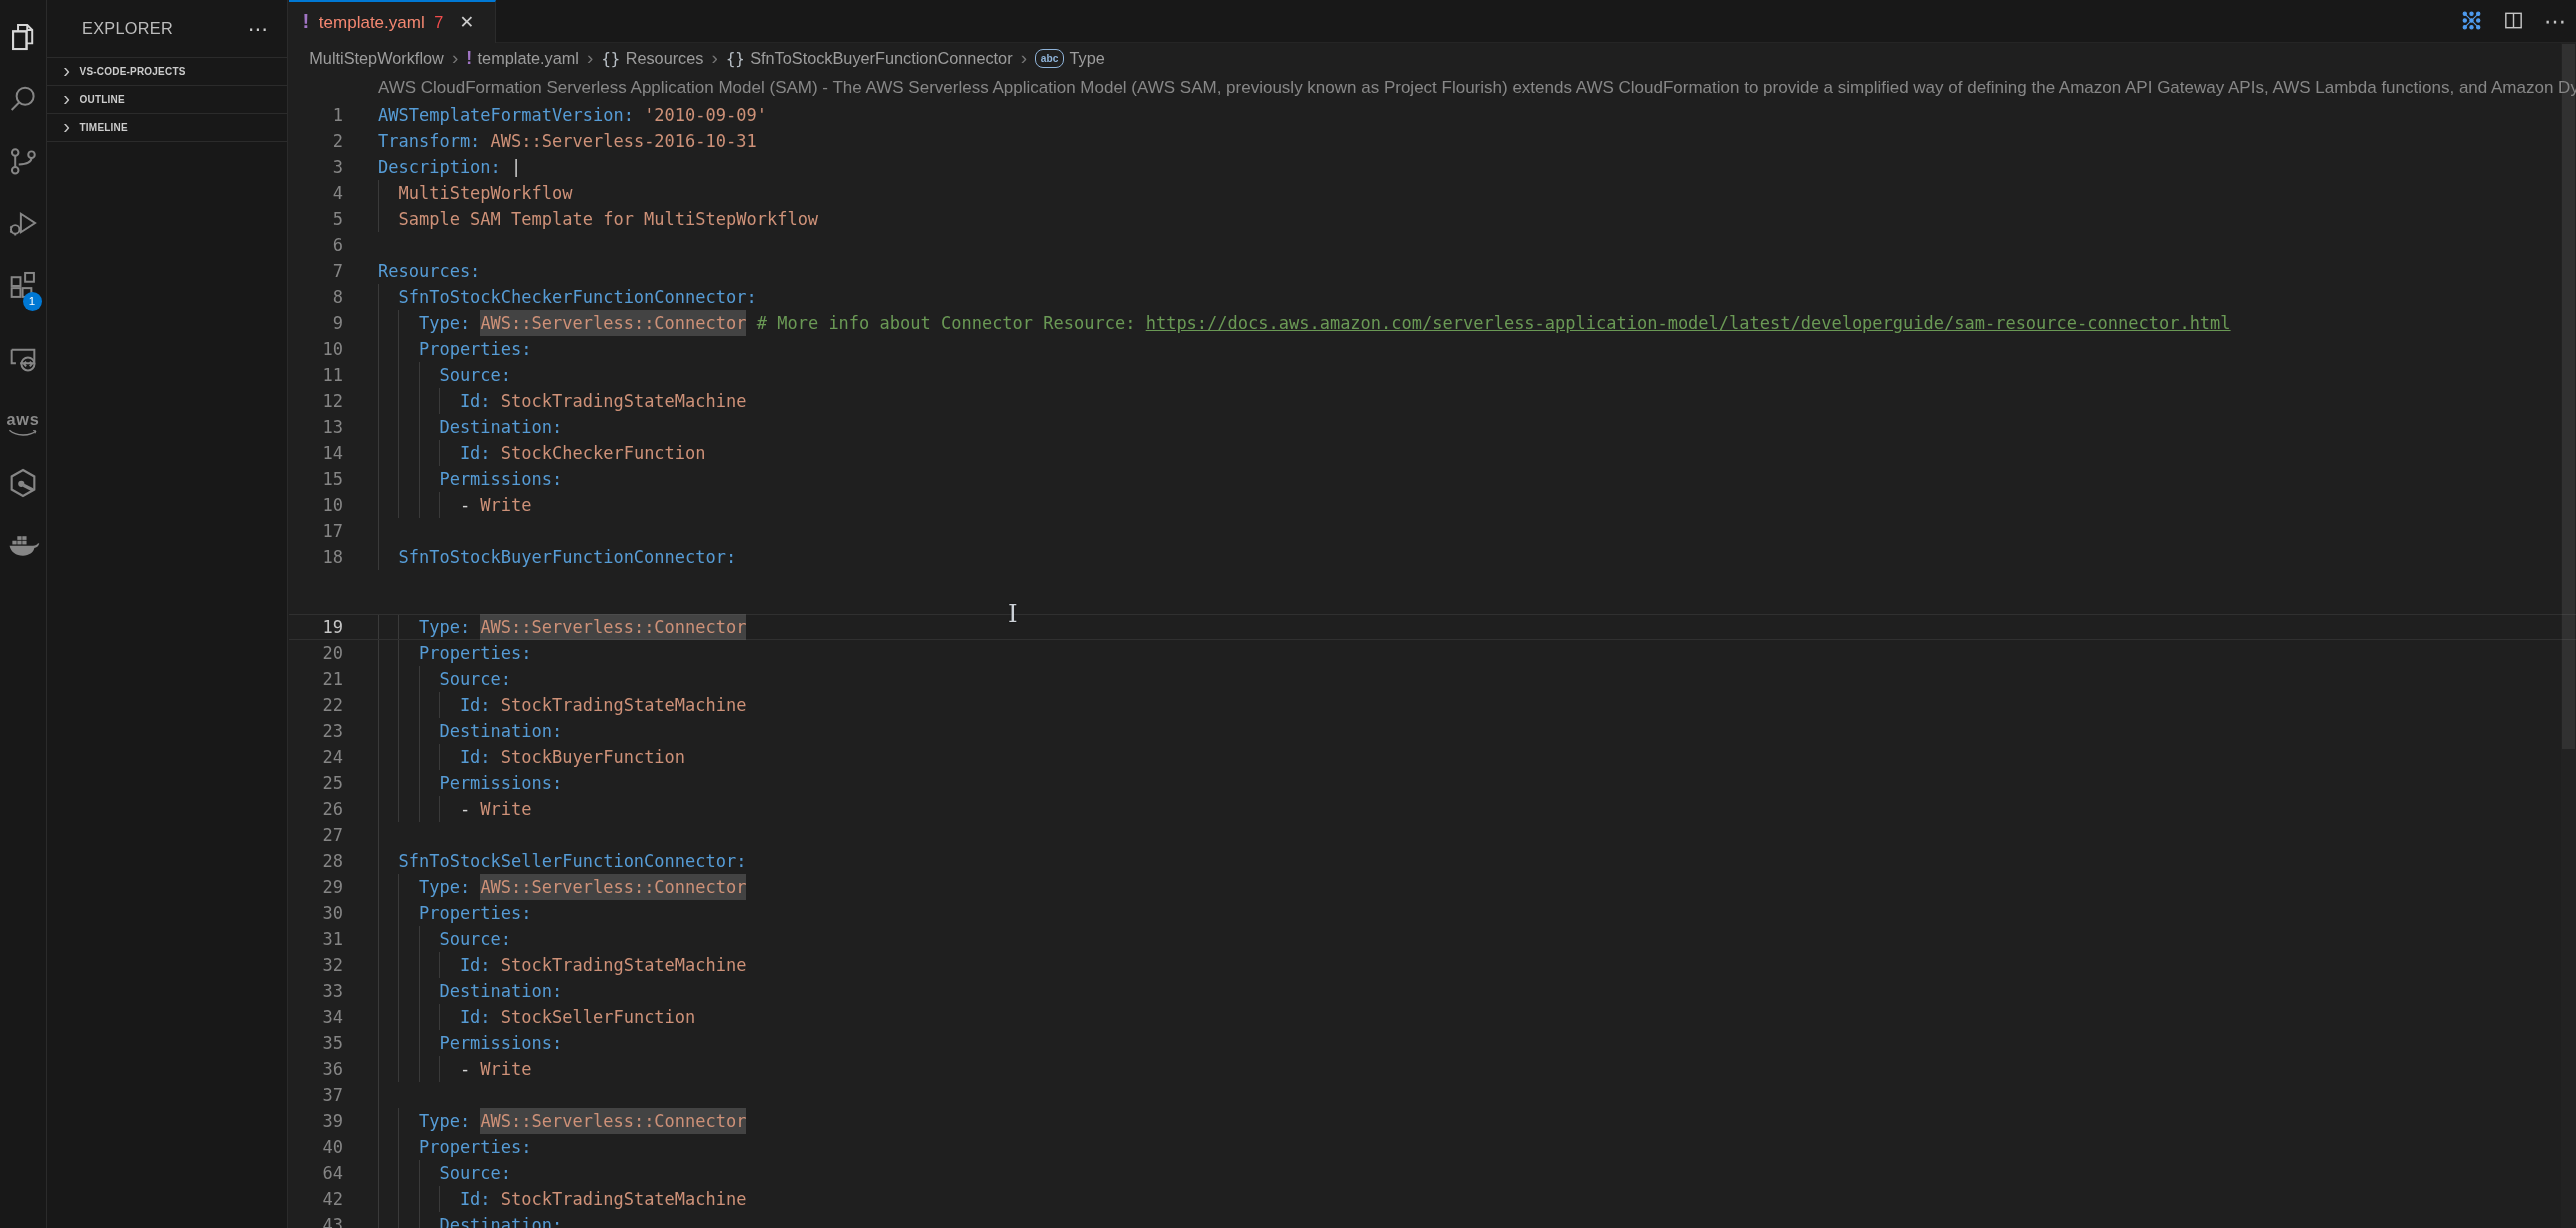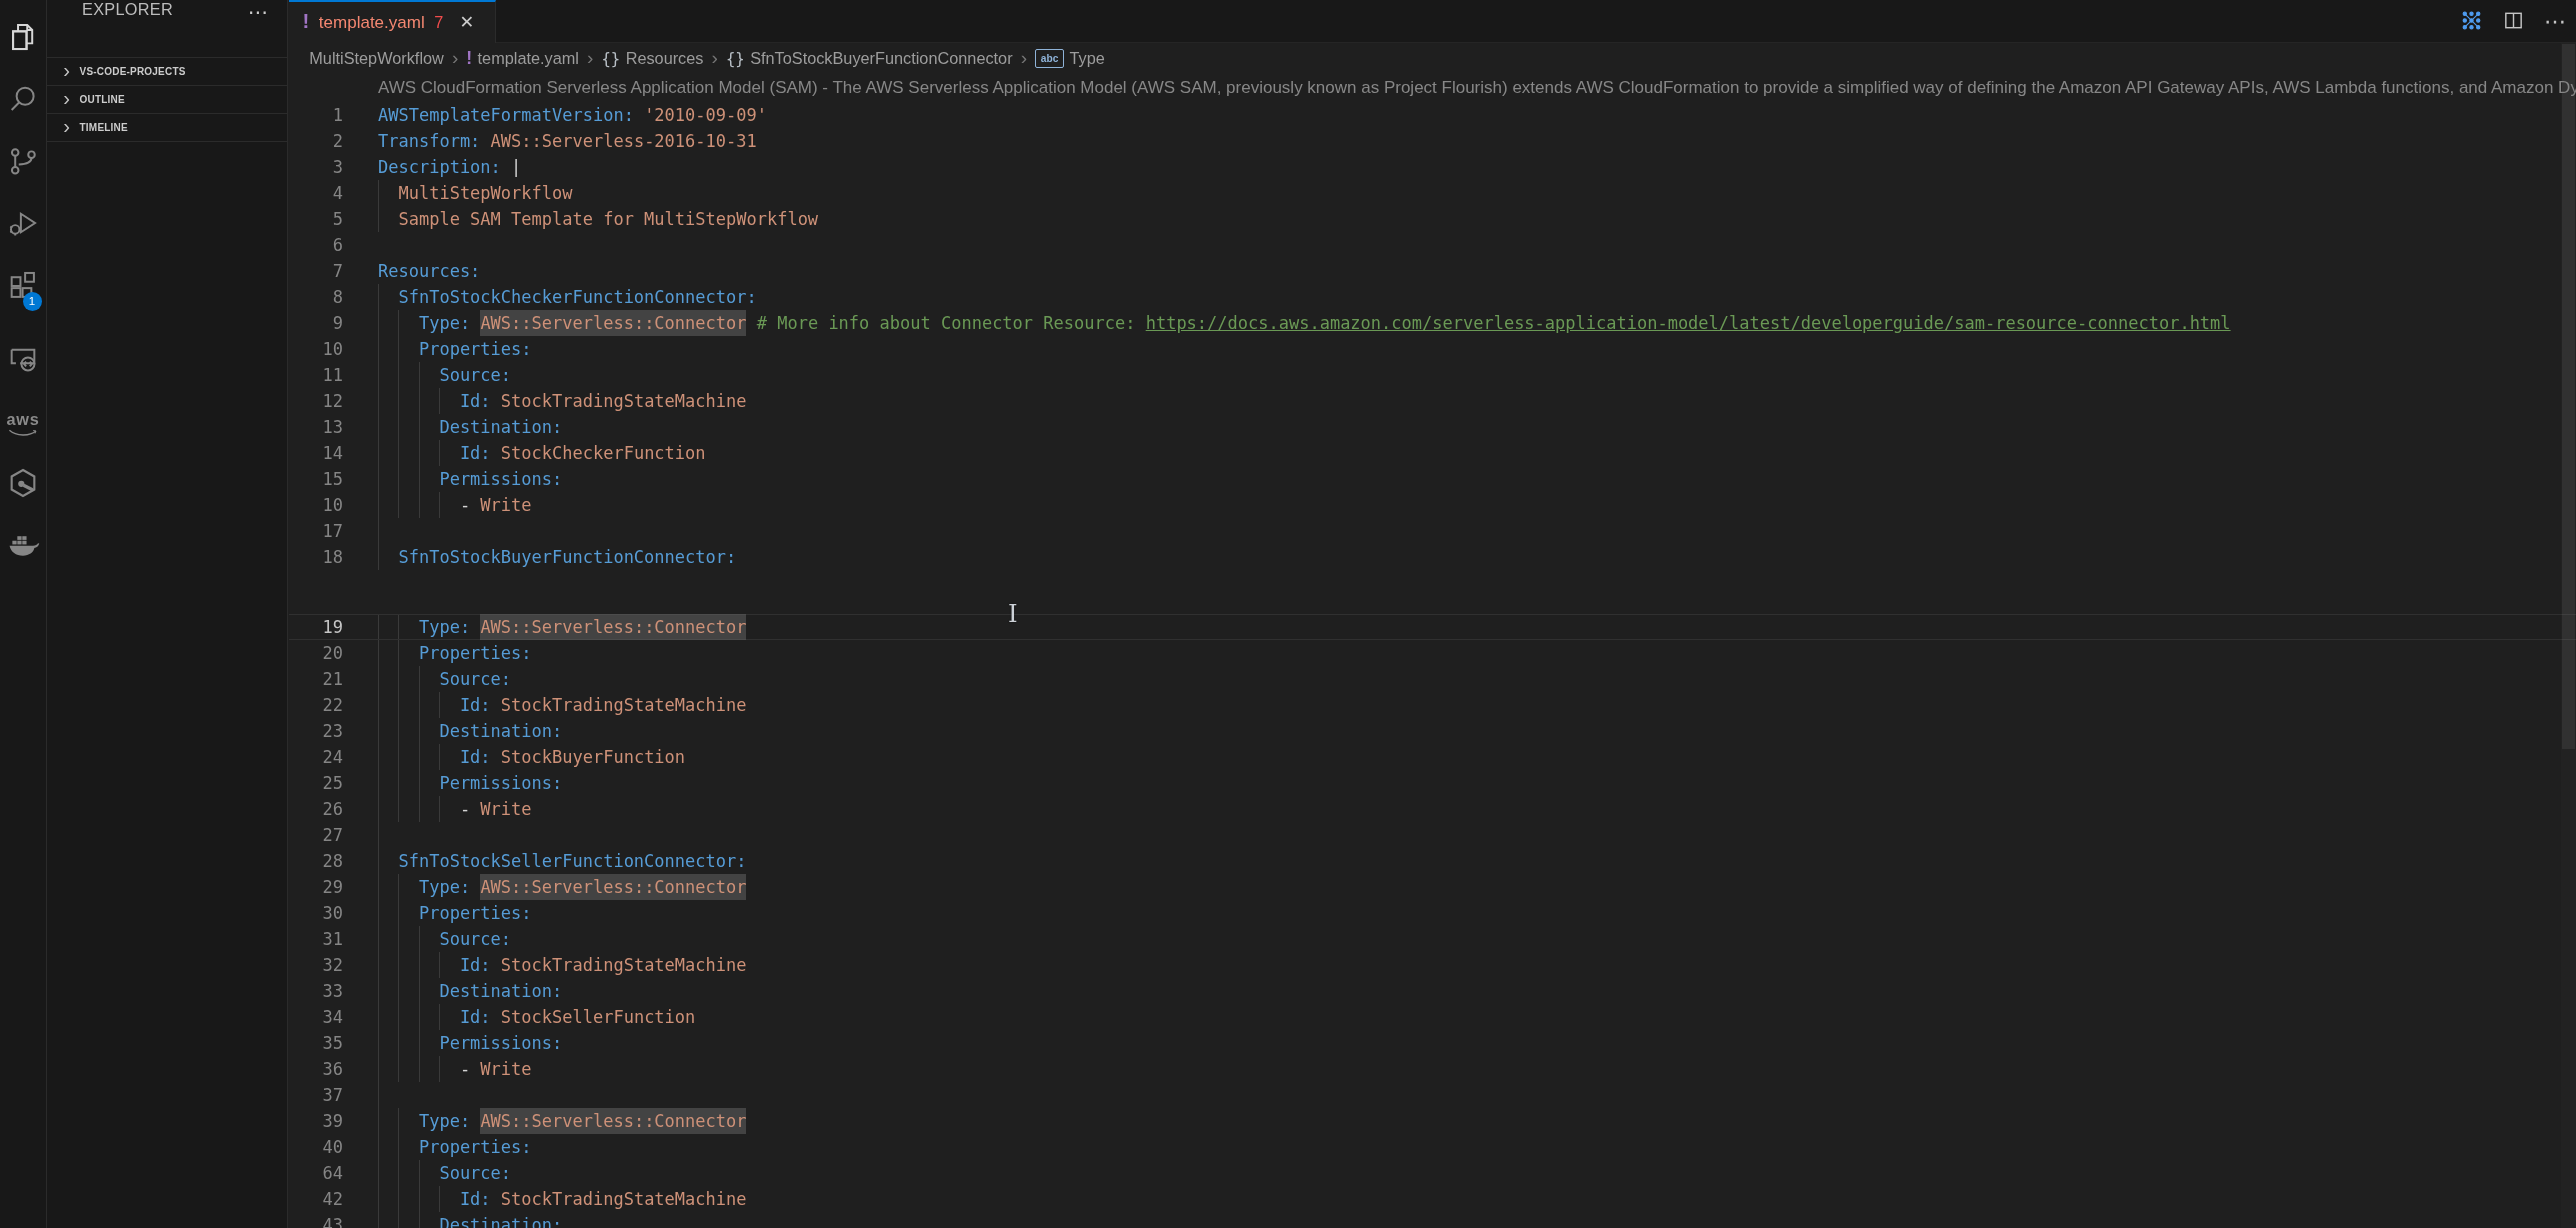--- a/index.html
+++ b/index.html
@@ -14,21 +14,21 @@
   .ab-item.spaced{margin-top:12.2px;}
   .ab-item svg{width:34px;height:34px;}
   .ab-badge{position:absolute;left:23px;top:37px;min-width:19px;height:19px;border-radius:9.5px;background:var(--c-accent);
     color:#fff;font-size:11.5px;display:flex;align-items:center;justify-content:center;font-family:"Liberation Sans",sans-serif;}
   .aws-wordmark{display:flex;flex-direction:column;align-items:center;line-height:1;color:#8a8a8a;margin-top:6px;}
   .aws-wordmark .aws-text{font-size:16.3px;font-weight:bold;letter-spacing:0.7px;}
   .aws-wordmark svg{width:30px;height:9.5px;margin-top:1.4px;}
 
   
   .sidebar{position:absolute;left:47px;top:0;width:241px;height:100%;background:#181818;border-right:0.7px solid #2b2b2b;box-sizing:border-box;}
-  .sidebar-header{height:57px;display:flex;justify-content:space-between;padding:0 19px 0 35px;box-sizing:border-box;}
+  .sidebar-header{height:57px;display:flex;align-items:center;justify-content:space-between;padding:0 19px 0 35px;box-sizing:border-box;}
   .sidebar-title{color:#bcbcbc;font-size:16.3px;letter-spacing:0.3px;}
   .sidebar-more{color:#cccccc;font-size:20.3px;cursor:pointer;}
   .side-section{height:27px;border-top:0.7px solid #2b2b2b;display:flex;align-items:center;gap:9.5px;padding-left:16.3px;cursor:pointer;}
   .side-section:last-child{border-bottom:0.7px solid #2b2b2b;}
   .side-chevron{color:#c5c5c5;font-size:20.3px;line-height:1;transform:translateY(-1.4px);}
   .side-label{color:#cccccc;font-size:10px;font-weight:700;letter-spacing:0.2px;}
 
   
   .tabstrip{position:absolute;left:289px;top:0;right:0;height:43px;background:#181818;border-bottom:0.7px solid #252525;box-sizing:border-box;}
   .tab{position:absolute;left:0;top:0;height:43px;width:207px;background:#1f1f1f;border-top:2px solid var(--c-accent);
@@ -45,21 +45,21 @@
   .ea-more{font-size:22px;color:#c5c5c5;letter-spacing:1.4px;}
 
   
   .breadcrumb{position:absolute;left:289px;top:43px;right:0;height:31px;display:flex;align-items:center;padding-left:20.3px;gap:8.1px;
     color:#9d9d9d;font-size:16.3px;white-space:nowrap;}
   .bc-item{display:flex;align-items:center;gap:5.4px;cursor:pointer;}
   .bc-sep{color:#767676;font-size:19px;transform:translateY(-1.4px);}
   .bc-file-icon{color:var(--c-yaml-icon);font-weight:bold;font-size:17.6px;}
   .bc-obj-icon{color:#b9c0c7;font-family:"DejaVu Sans Mono",monospace;font-size:15.6px;}
   .bc-abc-icon{display:inline-flex;align-items:center;justify-content:center;width:27px;height:17.6px;border:1.4px solid #8fb3d8;
-    border-radius:2px;color:#8fb3d8;font-size:10.2px;font-weight:bold;letter-spacing:0;}
+    border-radius:8px;color:#8fb3d8;font-size:10.2px;font-weight:bold;letter-spacing:0;}
 
   
   .doc-hint{position:absolute;left:289px;top:74px;right:0;height:28px;padding-left:89px;box-sizing:border-box;
     display:flex;align-items:center;color:#878787;font-size:17px;white-space:nowrap;overflow:hidden;}
 
   
   .code-area{position:absolute;left:289px;top:102px;right:0;bottom:0;overflow:hidden;cursor:text;}
   .code-row{height:26px;display:flex;align-items:stretch;box-sizing:border-box;font-family:"DejaVu Sans Mono",monospace;font-size:17px;}
   .code-row.current{border-top:0.7px solid #303030;border-bottom:0.7px solid #303030;margin-top:44px;}
   .gutter{width:89px;flex:none;box-sizing:border-box;padding-right:35px;text-align:right;color:#858585;

